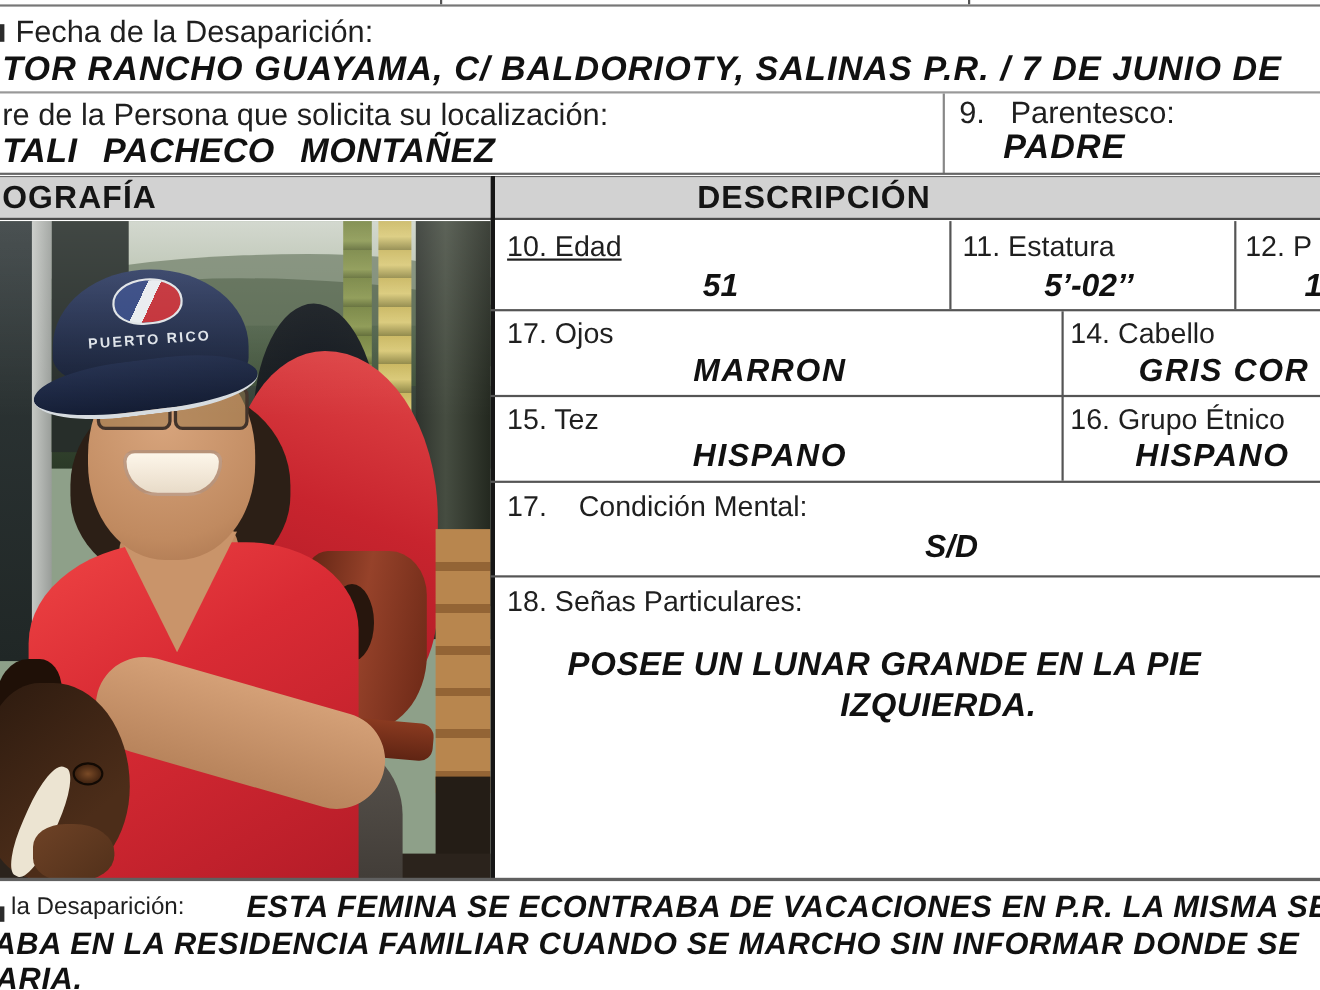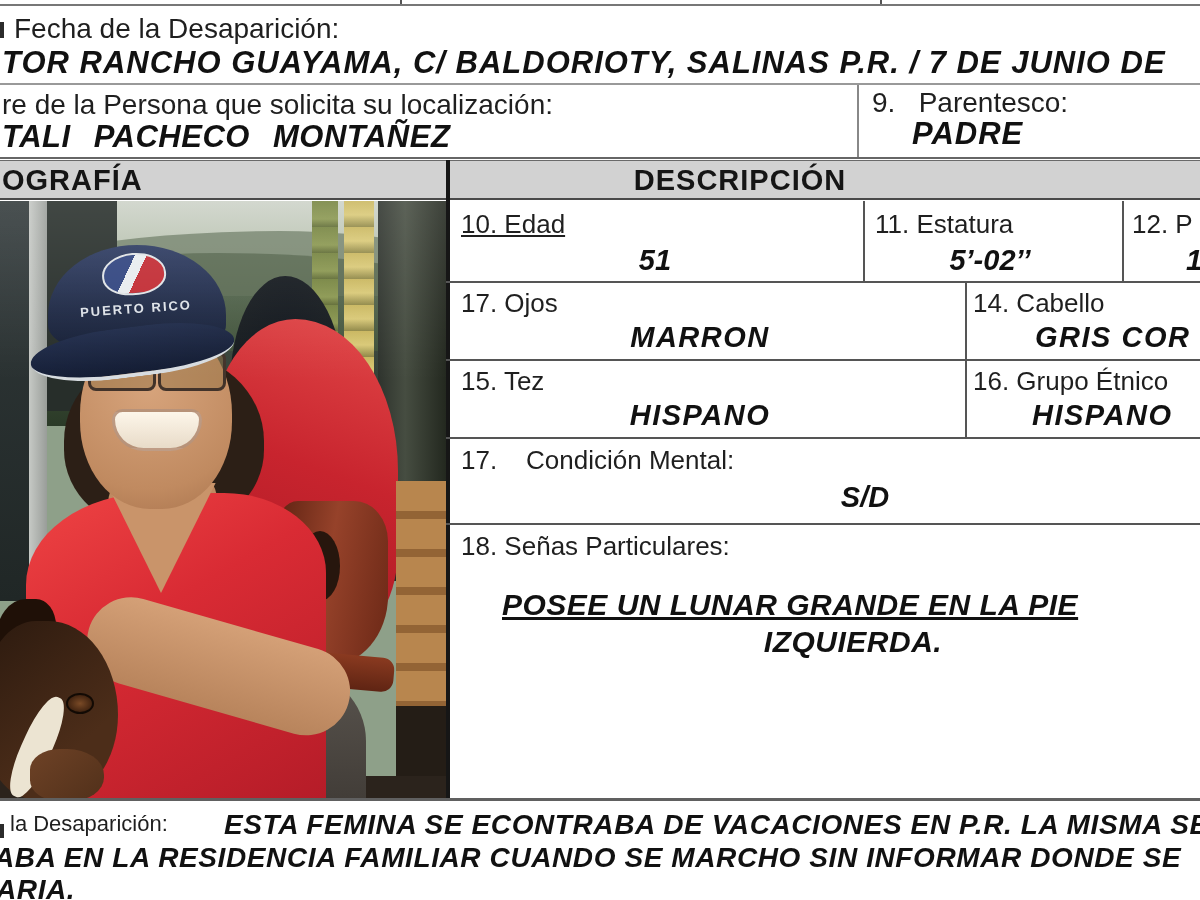--- a/index.html
+++ b/index.html
@@ -156,21 +156,21 @@
   <div class="val ctr lsp" style="left:700px;top:399px;">HISPANO</div>
   <div class="lbl" style="left:973px;top:366px;">16. Grupo Étnico</div>
   <div class="val lsp" style="left:1032px;top:399px;">HISPANO</div>
   <div class="hline" style="left:446px;top:437px;width:754px;height:2px;"></div>
 
   <div class="lbl pre" style="left:461px;top:445px;">17.    Condición Mental:</div>
   <div class="val ctr" style="left:865px;top:481px;">S/D</div>
   <div class="hline" style="left:446px;top:523px;width:754px;height:2px;"></div>
 
   <div class="lbl" style="left:461px;top:531px;">18. Señas Particulares:</div>
-  <div class="val" style="left:502px;top:588px;font-size:30px;letter-spacing:.5px;text-decoration:underline;">POSEE UN LUNAR GRANDE EN LA PIE</div>
+  <div class="val" style="left:516px;top:588px;font-size:30px;letter-spacing:.5px;">POSEE UN LUNAR GRANDE EN LA PIE</div>
   <div class="val ctr" style="left:853px;top:625px;font-size:30px;letter-spacing:.5px;">IZQUIERDA.</div>
 
   <div class="hline" style="left:0;top:798px;width:1200px;height:3px;background:#606060;"></div>
 
   <div class="frag" style="left:0;top:824px;width:4px;height:14px;background:#2b2b2b;"></div>
   <div class="lbl" style="left:10px;top:811px;font-size:22px;">la Desaparición:</div>
   <div class="val" style="left:224px;top:809px;font-size:28px;letter-spacing:.6px;">ESTA FEMINA SE ECONTRABA DE VACACIONES EN P.R. LA MISMA SE</div>
   <div class="val" style="left:-6px;top:842px;font-size:28px;letter-spacing:.6px;">ABA EN LA RESIDENCIA FAMILIAR CUANDO SE MARCHO SIN INFORMAR DONDE SE</div>
   <div class="val" style="left:-4px;top:874px;font-size:28px;letter-spacing:.6px;">ARIA.</div>
 

